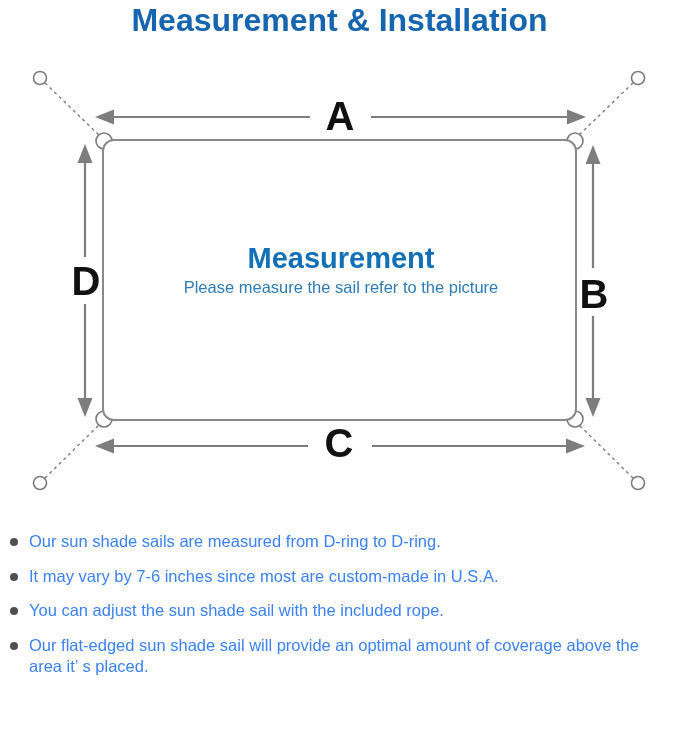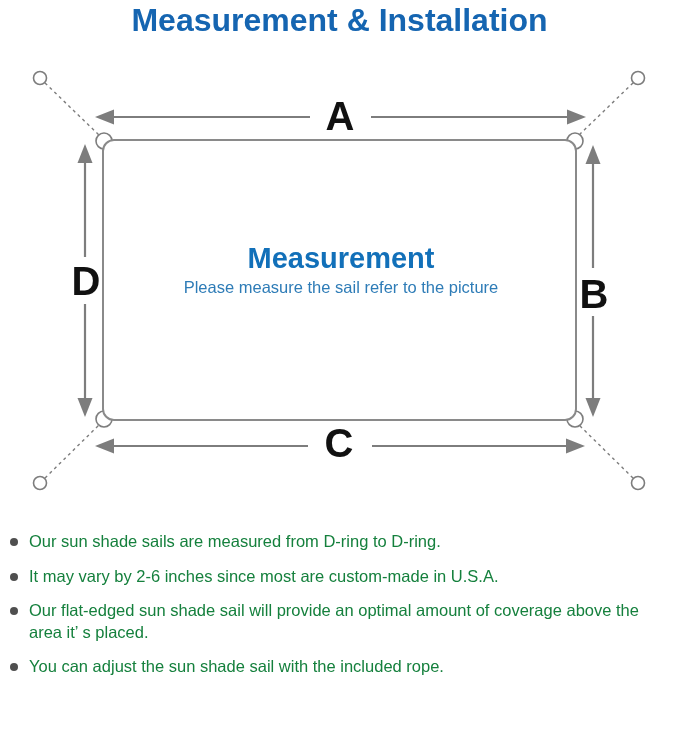--- a/index.html
+++ b/index.html
@@ -23,21 +23,21 @@
   .notes{
     position:absolute;top:531px;left:10px;right:6px;
     list-style:none;margin:0;padding:0;
   }
   .notes li{
     position:relative;
     padding-left:19px;
     margin-bottom:13px;
     font-size:16.5px;
     line-height:21.5px;
-    color:#15803d;
+    color:#3b82f6;
   }
   .dot{
     position:absolute;left:0;top:7px;
     width:8px;height:8px;border-radius:50%;
     background:#4f4f4f;
   }
   
   .outline{stroke:#8a8a8a;stroke-width:2;fill:#ffffff;}
   .ring{stroke:#7d7d7d;stroke-width:1.6;fill:#ffffff;}
   .anchor{stroke:#7d7d7d;stroke-width:1.6;fill:#ffffff;}
@@ -116,25 +116,25 @@
     <text class="center-sub" x="341" y="243">Please measure the sail refer to the picture</text>
   </svg>
 
   <ul class="notes">
     <li>
       <span class="dot"></span>
       <span>Our sun shade sails are measured from D-ring to D-ring.</span>
     </li>
     <li>
       <span class="dot"></span>
-      <span>It may vary by 2-6 inches since most are custom-made in U.S.A.</span>
+      <span>It may vary by 7-6 inches since most are custom-made in U.S.A.</span>
+    </li>
+    <li>
+      <span class="dot"></span>
+      <span>You can adjust the sun shade sail with the included rope.</span>
     </li>
     <li>
       <span class="dot"></span>
       <span>Our flat-edged sun shade sail will provide an optimal amount of coverage above the area it’ s placed.</span>
-    </li>
-    <li>
-      <span class="dot"></span>
-      <span>You can adjust the sun shade sail with the included rope.</span>
     </li>
   </ul>
 
 </div>
 
 </body></html>

